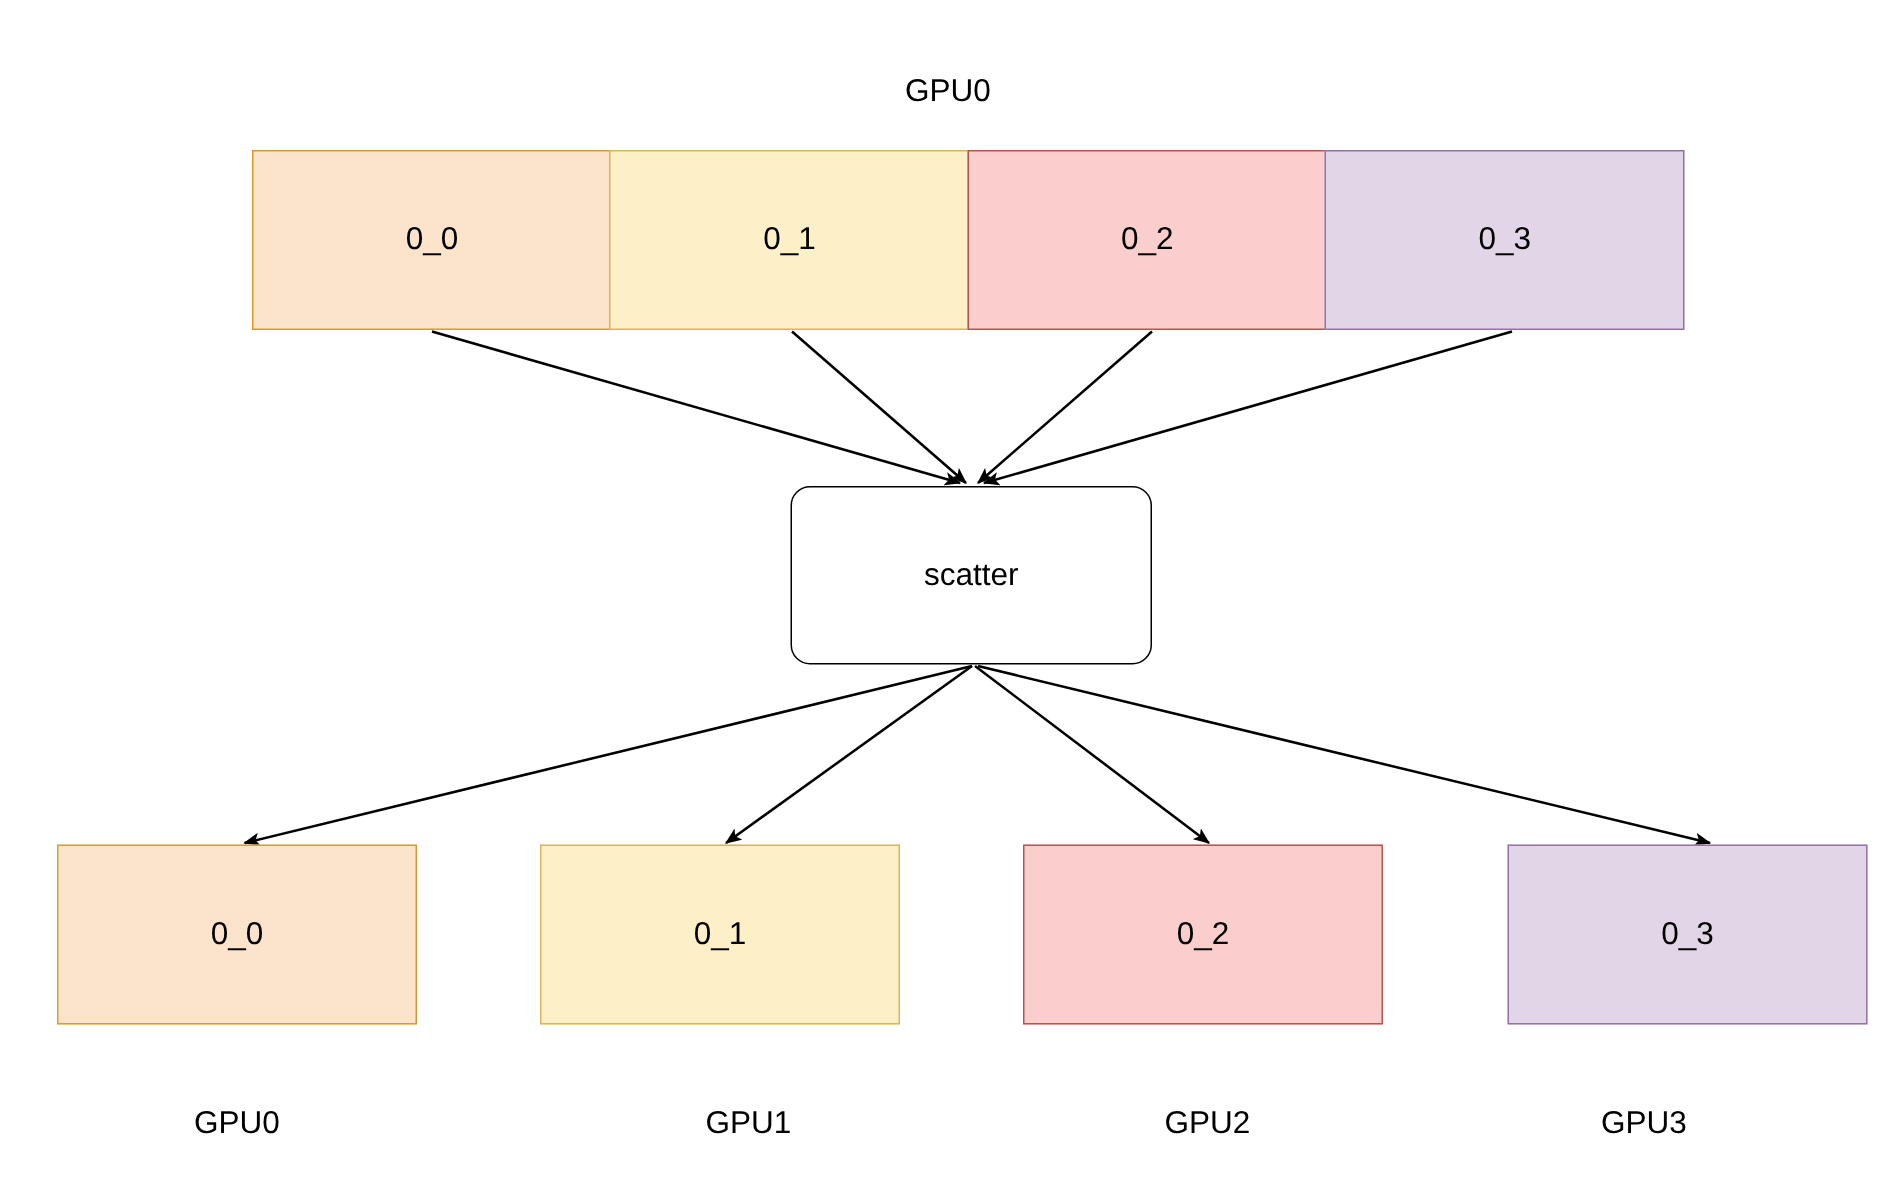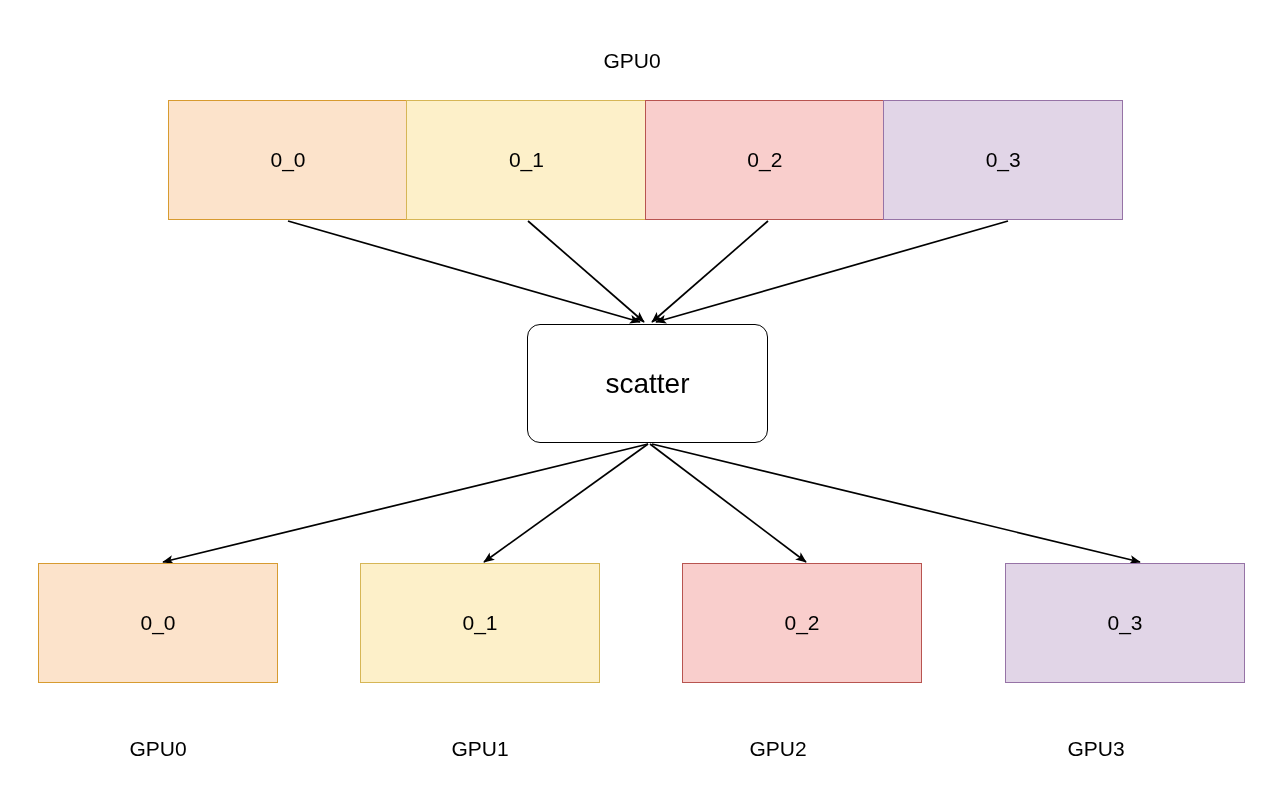--- a/index.html
+++ b/index.html
@@ -70,21 +70,21 @@
     top: 308px;
     width: 241px;
     height: 119px;
     box-sizing: border-box;
     background: #ffffff;
     border: 1.7px solid #000000;
     border-radius: 13px;
     display: flex;
     align-items: center;
     justify-content: center;
-    font-size: 28px;
+    font-size: 21px;
     color: #000000;
   }
   .bottom-label {
     position: absolute;
     top: 721px;
     width: 160px;
     font-size: 21px;
     text-align: center;
     color: #000000;
   }
@@ -151,17 +151,17 @@
     <span>0_1</span>
   </div>
   <div class="gpu-box" style="left: 682px; background-color: rgb(249, 206, 204); border-color: rgb(184, 84, 80);">
     <span>0_2</span>
   </div>
   <div class="gpu-box" style="left: 1005px; background-color: rgb(225, 213, 231); border-color: rgb(150, 115, 166);">
     <span>0_3</span>
   </div>
 
   <div class="bottom-label" style="left:78px">GPU0</div>
-  <div class="bottom-label" style="left:400px">GPU1</div>
-  <div class="bottom-label" style="left:698px">GPU2</div>
+  <div class="bottom-label" style="left:419px">GPU1</div>
+  <div class="bottom-label" style="left:725px">GPU2</div>
   <div class="bottom-label" style="left:1016px">GPU3</div>
 
 </div>
 
 </body></html>

